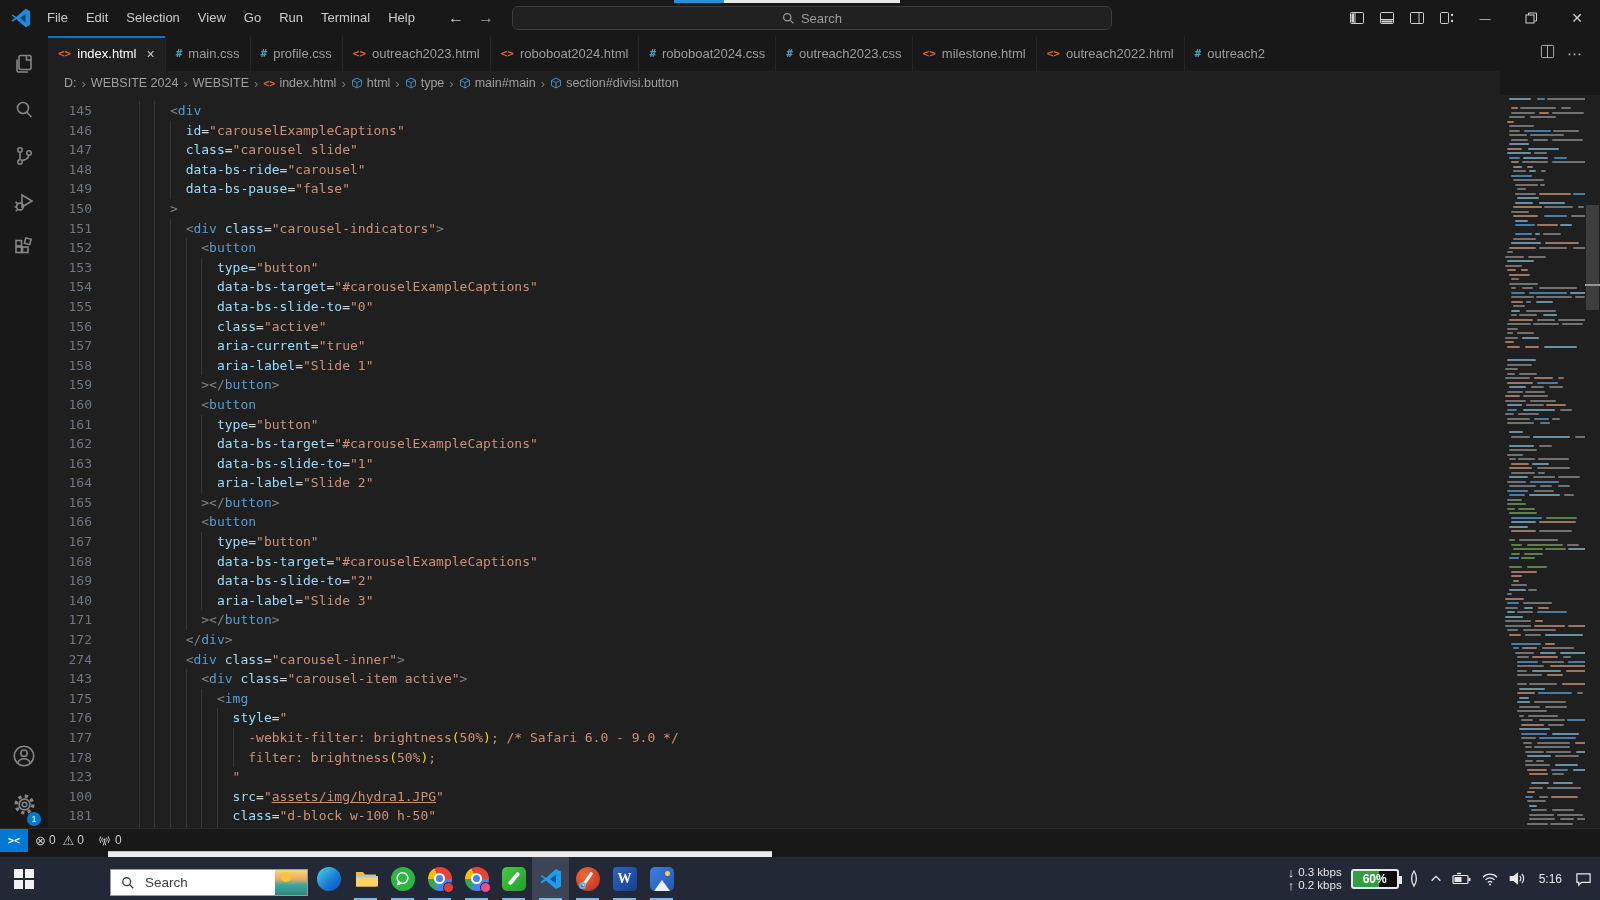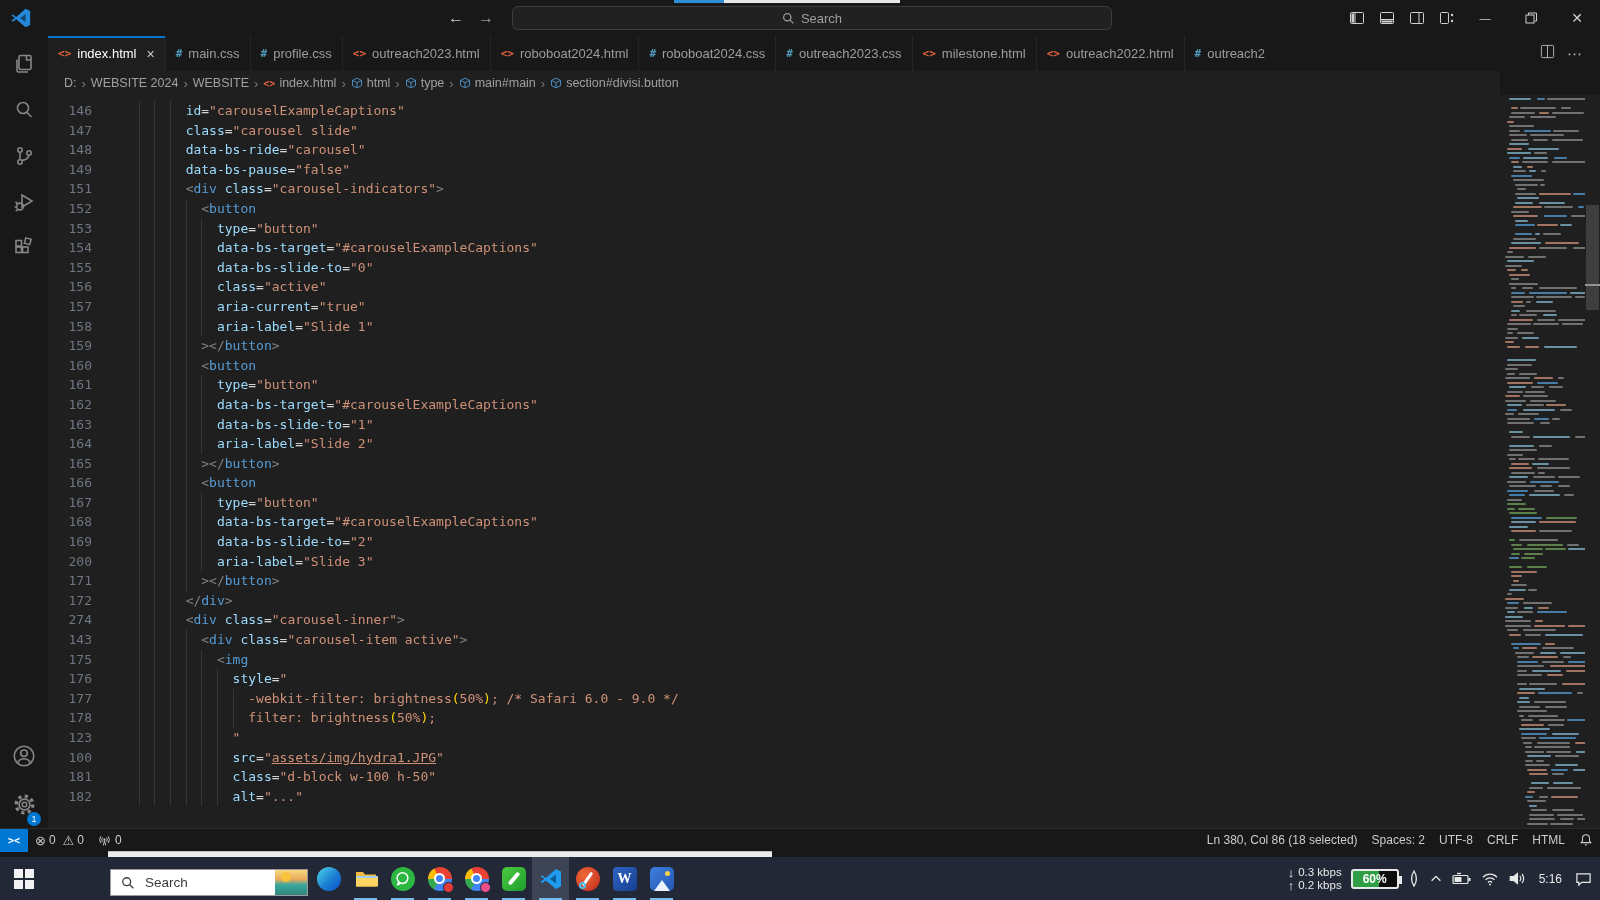--- a/index.html
+++ b/index.html
@@ -108,20 +108,30 @@
 </head>
 <body>
 
 <div id="stage">
 
   <div id="titlebar">
     <svg id="vscode-logo" viewBox="0 0 24 24">
       <path d="M17 2 L6.8 11 3 8.2 1.5 9.2 l4 2.8 -4 2.8 L3 16.2 6.8 13.4 17 22 l5 -2.4 V4.4 Z" fill="#2489db"></path>
       <path d="M17 7.5 L11 12 l6 4.5 Z" fill="#14476e"></path>
     </svg>
+    <div id="menus">
+        <span class="menu-item">File</span>
+        <span class="menu-item">Edit</span>
+        <span class="menu-item">Selection</span>
+        <span class="menu-item">View</span>
+        <span class="menu-item">Go</span>
+        <span class="menu-item">Run</span>
+        <span class="menu-item">Terminal</span>
+        <span class="menu-item">Help</span>
+      </div>
     <div id="nav-arrows">
       <span class="nav-arrow">←</span>
       <span class="nav-arrow fwd">→</span>
     </div>
     <div id="command-center">
       <svg width="13" height="13" viewBox="0 0 16 16" fill="none" stroke="#9d9d9d" stroke-width="1.5">
           <circle cx="6.5" cy="6.5" r="4.5"></circle>
           <line x1="10" y1="10" x2="14" y2="14"></line>
         </svg>
       <span>Search</span>
@@ -324,36 +334,44 @@
           <circle cx="12" cy="12" r="8" stroke-width="3.2" stroke-dasharray="3.1 3.18"></circle>
           <circle cx="12" cy="12" r="5.2" stroke-width="1.6"></circle>
           <circle cx="12" cy="12" r="2.2" stroke-width="1.4"></circle>
         </svg>
       <span id="settings-badge">1</span>
     </span>
   </div>
 
   <div id="editor">
       <div class="code-line">
+        <span class="ln">145</span>
+        <span class="lc"><span class="ig" style="left: calc(2ch);"></span><span class="ig" style="left: calc(4ch);"></span><span class="seg" style="color: rgb(212, 212, 212);">      </span><span class="seg" style="color: rgb(128, 128, 128);">&lt;</span><span class="seg" style="color: rgb(86, 156, 214);">div</span></span>
+      </div>
+      <div class="code-line">
         <span class="ln">146</span>
         <span class="lc"><span class="ig" style="left: calc(2ch);"></span><span class="ig" style="left: calc(4ch);"></span><span class="ig" style="left: calc(6ch);"></span><span class="seg" style="color: rgb(212, 212, 212);">        </span><span class="seg" style="color: rgb(156, 220, 254);">id</span><span class="seg" style="color: rgb(212, 212, 212);">=</span><span class="seg" style="color: rgb(206, 145, 120);">"carouselExampleCaptions"</span></span>
       </div>
       <div class="code-line">
         <span class="ln">147</span>
         <span class="lc"><span class="ig" style="left: calc(2ch);"></span><span class="ig" style="left: calc(4ch);"></span><span class="ig" style="left: calc(6ch);"></span><span class="seg" style="color: rgb(212, 212, 212);">        </span><span class="seg" style="color: rgb(156, 220, 254);">class</span><span class="seg" style="color: rgb(212, 212, 212);">=</span><span class="seg" style="color: rgb(206, 145, 120);">"carousel slide"</span></span>
       </div>
       <div class="code-line">
         <span class="ln">148</span>
         <span class="lc"><span class="ig" style="left: calc(2ch);"></span><span class="ig" style="left: calc(4ch);"></span><span class="ig" style="left: calc(6ch);"></span><span class="seg" style="color: rgb(212, 212, 212);">        </span><span class="seg" style="color: rgb(156, 220, 254);">data-bs-ride</span><span class="seg" style="color: rgb(212, 212, 212);">=</span><span class="seg" style="color: rgb(206, 145, 120);">"carousel"</span></span>
       </div>
       <div class="code-line">
         <span class="ln">149</span>
         <span class="lc"><span class="ig" style="left: calc(2ch);"></span><span class="ig" style="left: calc(4ch);"></span><span class="ig" style="left: calc(6ch);"></span><span class="seg" style="color: rgb(212, 212, 212);">        </span><span class="seg" style="color: rgb(156, 220, 254);">data-bs-pause</span><span class="seg" style="color: rgb(212, 212, 212);">=</span><span class="seg" style="color: rgb(206, 145, 120);">"false"</span></span>
       </div>
       <div class="code-line">
+        <span class="ln">150</span>
+        <span class="lc"><span class="ig" style="left: calc(2ch);"></span><span class="ig" style="left: calc(4ch);"></span><span class="seg" style="color: rgb(212, 212, 212);">      </span><span class="seg" style="color: rgb(128, 128, 128);">&gt;</span></span>
+      </div>
+      <div class="code-line">
         <span class="ln">151</span>
         <span class="lc"><span class="ig" style="left: calc(2ch);"></span><span class="ig" style="left: calc(4ch);"></span><span class="ig" style="left: calc(6ch);"></span><span class="seg" style="color: rgb(212, 212, 212);">        </span><span class="seg" style="color: rgb(128, 128, 128);">&lt;</span><span class="seg" style="color: rgb(86, 156, 214);">div</span><span class="seg" style="color: rgb(212, 212, 212);"> </span><span class="seg" style="color: rgb(156, 220, 254);">class</span><span class="seg" style="color: rgb(212, 212, 212);">=</span><span class="seg" style="color: rgb(206, 145, 120);">"carousel-indicators"</span><span class="seg" style="color: rgb(128, 128, 128);">&gt;</span></span>
       </div>
       <div class="code-line">
         <span class="ln">152</span>
         <span class="lc"><span class="ig" style="left: calc(2ch);"></span><span class="ig" style="left: calc(4ch);"></span><span class="ig" style="left: calc(6ch);"></span><span class="ig" style="left: calc(8ch);"></span><span class="seg" style="color: rgb(212, 212, 212);">          </span><span class="seg" style="color: rgb(128, 128, 128);">&lt;</span><span class="seg" style="color: rgb(86, 156, 214);">button</span></span>
       </div>
       <div class="code-line">
         <span class="ln">153</span>
         <span class="lc"><span class="ig" style="left: calc(2ch);"></span><span class="ig" style="left: calc(4ch);"></span><span class="ig" style="left: calc(6ch);"></span><span class="ig" style="left: calc(8ch);"></span><span class="ig" style="left: calc(10ch);"></span><span class="seg" style="color: rgb(212, 212, 212);">            </span><span class="seg" style="color: rgb(156, 220, 254);">type</span><span class="seg" style="color: rgb(212, 212, 212);">=</span><span class="seg" style="color: rgb(206, 145, 120);">"button"</span></span>
@@ -416,21 +434,21 @@
       </div>
       <div class="code-line">
         <span class="ln">168</span>
         <span class="lc"><span class="ig" style="left: calc(2ch);"></span><span class="ig" style="left: calc(4ch);"></span><span class="ig" style="left: calc(6ch);"></span><span class="ig" style="left: calc(8ch);"></span><span class="ig" style="left: calc(10ch);"></span><span class="seg" style="color: rgb(212, 212, 212);">            </span><span class="seg" style="color: rgb(156, 220, 254);">data-bs-target</span><span class="seg" style="color: rgb(212, 212, 212);">=</span><span class="seg" style="color: rgb(206, 145, 120);">"#carouselExampleCaptions"</span></span>
       </div>
       <div class="code-line">
         <span class="ln">169</span>
         <span class="lc"><span class="ig" style="left: calc(2ch);"></span><span class="ig" style="left: calc(4ch);"></span><span class="ig" style="left: calc(6ch);"></span><span class="ig" style="left: calc(8ch);"></span><span class="ig" style="left: calc(10ch);"></span><span class="seg" style="color: rgb(212, 212, 212);">            </span><span class="seg" style="color: rgb(156, 220, 254);">data-bs-slide-to</span><span class="seg" style="color: rgb(212, 212, 212);">=</span><span class="seg" style="color: rgb(206, 145, 120);">"2"</span></span>
       </div>
       <div class="code-line">
-        <span class="ln">200</span>
+        <span class="ln">140</span>
         <span class="lc"><span class="ig" style="left: calc(2ch);"></span><span class="ig" style="left: calc(4ch);"></span><span class="ig" style="left: calc(6ch);"></span><span class="ig" style="left: calc(8ch);"></span><span class="ig" style="left: calc(10ch);"></span><span class="seg" style="color: rgb(212, 212, 212);">            </span><span class="seg" style="color: rgb(156, 220, 254);">aria-label</span><span class="seg" style="color: rgb(212, 212, 212);">=</span><span class="seg" style="color: rgb(206, 145, 120);">"Slide 3"</span></span>
       </div>
       <div class="code-line">
         <span class="ln">171</span>
         <span class="lc"><span class="ig" style="left: calc(2ch);"></span><span class="ig" style="left: calc(4ch);"></span><span class="ig" style="left: calc(6ch);"></span><span class="ig" style="left: calc(8ch);"></span><span class="seg" style="color: rgb(212, 212, 212);">          </span><span class="seg" style="color: rgb(128, 128, 128);">&gt;&lt;/</span><span class="seg" style="color: rgb(86, 156, 214);">button</span><span class="seg" style="color: rgb(128, 128, 128);">&gt;</span></span>
       </div>
       <div class="code-line">
         <span class="ln">172</span>
         <span class="lc"><span class="ig" style="left: calc(2ch);"></span><span class="ig" style="left: calc(4ch);"></span><span class="ig" style="left: calc(6ch);"></span><span class="seg" style="color: rgb(212, 212, 212);">        </span><span class="seg" style="color: rgb(128, 128, 128);">&lt;/</span><span class="seg" style="color: rgb(86, 156, 214);">div</span><span class="seg" style="color: rgb(128, 128, 128);">&gt;</span></span>
       </div>
@@ -801,33 +819,20 @@
       <span style="font-size:13px; margin-left:4px;">⚠</span>
       <span>0</span>
     </div>
     <div class="sb-item">
       <svg width="13" height="13" viewBox="0 0 16 16" fill="none" stroke="#cccccc" stroke-width="1.2">
           <circle cx="8" cy="7" r="1.4" fill="#cccccc" stroke="none"></circle>
           <path d="M5.5 4.5 a4 4 0 0 0 0 5 M10.5 4.5 a4 4 0 0 1 0 5 M3.5 2.8 a7 7 0 0 0 0 8.4 M12.5 2.8 a7 7 0 0 1 0 8.4 M8 8.5 L6.5 14 M8 8.5 L9.5 14"></path>
         </svg>
       <span>0</span>
     </div>
-    <div id="sb-right">
-      <span class="sb-item">Ln 380, Col 86 (18 selected)</span>
-      <span class="sb-item">Spaces: 2</span>
-      <span class="sb-item">UTF-8</span>
-      <span class="sb-item">CRLF</span>
-      <span class="sb-item">HTML</span>
-      <span class="sb-item">
-        <svg width="14" height="14" viewBox="0 0 16 16" fill="none" stroke="#cccccc" stroke-width="1.2">
-            <path d="M8 2 a4 4 0 0 1 4 4 v3 l1.5 2 H2.5 L4 9 V6 a4 4 0 0 1 4 -4 Z"></path>
-            <path d="M6.8 13 a1.3 1.3 0 0 0 2.4 0"></path>
-          </svg>
-      </span>
-    </div>
   </div>
 
   <div id="white-sliver"></div>
 
   <div id="taskbar">
     <div id="start-btn">
       <span class="win-logo">
           <span></span>
           <span></span>
           <span></span>

